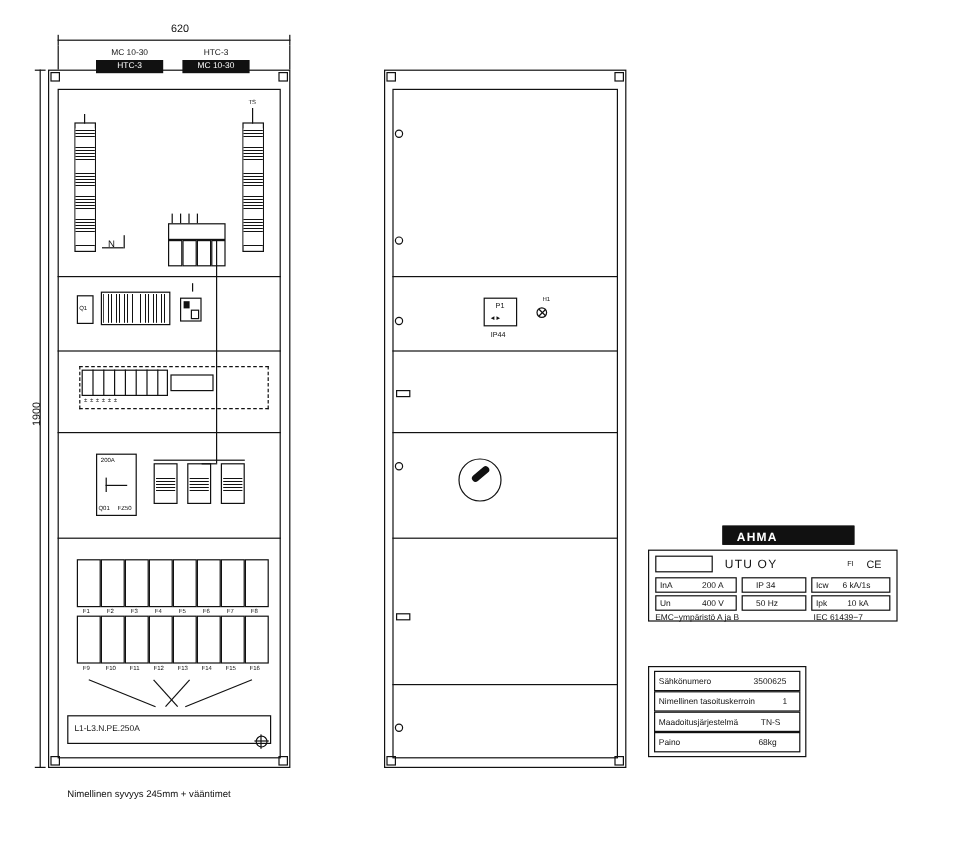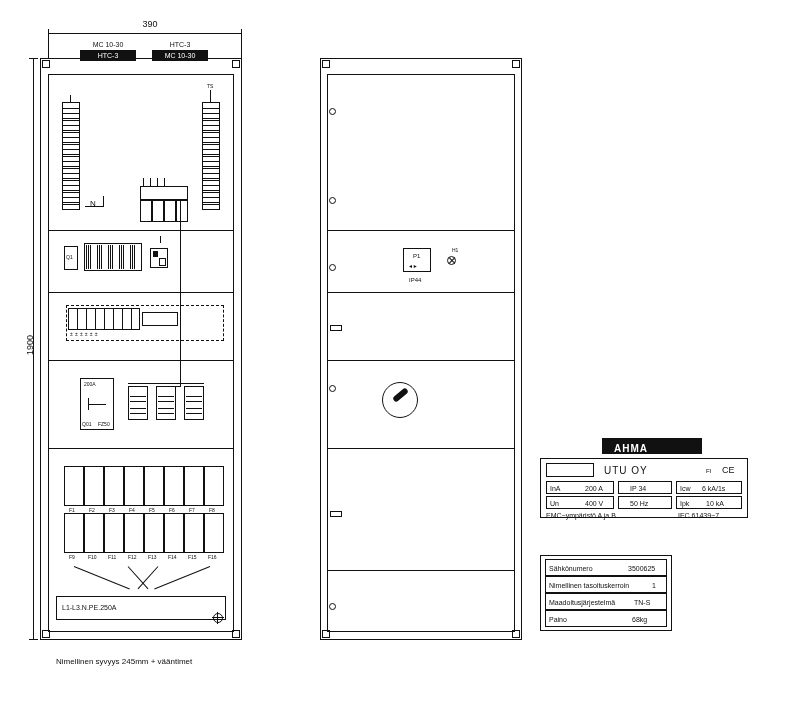--- a/index.html
+++ b/index.html
@@ -18,21 +18,21 @@
   .blk{background:#111;color:#fff;}
   .dash{position:absolute;border:1px dashed #111;box-sizing:border-box;}
   .dot{position:absolute;border-radius:50%;border:1px solid #111;box-sizing:border-box;}
   .fill{background:#111;}
 </style>
 </head>
 <body>
 
 <div>
 
-  <div class="t t9 center" style="left:130px;top:20px;width:40px;">390</div>
+  <div class="t t9 center" style="left:130px;top:20px;width:40px;">620</div>
   <div class="ln" style="left:48px;top:33px;width:194px;height:1px;"></div>
   <div class="ln" style="left:48px;top:29px;width:1px;height:9px;"></div>
   <div class="ln" style="left:241px;top:29px;width:1px;height:9px;"></div>
   <div class="ln" style="left:48px;top:38px;width:1px;height:20px;"></div>
   <div class="ln" style="left:241px;top:38px;width:1px;height:20px;"></div>
 
   <div class="t t9 vert" style="left:26px;top:355px;">1900</div>
   <div class="ln" style="left:33px;top:58px;width:1px;height:582px;"></div>
   <div class="ln" style="left:29px;top:58px;width:9px;height:1px;"></div>
   <div class="ln" style="left:29px;top:639px;width:9px;height:1px;"></div>
@@ -200,21 +200,21 @@
   <div class="dot" style="left:447px;top:256px;width:9px;height:9px;"></div>
   <div class="ln" style="left:448px;top:260px;width:8px;height:1px;transform:rotate(45deg);"></div>
   <div class="ln" style="left:448px;top:260px;width:8px;height:1px;transform:rotate(-45deg);"></div>
   <div class="t" style="left:452px;top:248px;font-size:5px;">H1</div>
 
   <div class="dot" style="left:382px;top:382px;width:36px;height:36px;"></div>
   <div class="ln" style="left:392px;top:392px;width:17px;height:6px;border-radius:3px;transform:rotate(-40deg);"></div>
 </div>
 
 <div>
-  <div class="box2 blk" style="left:602px;top:438px;width:100px;height:16px;border-color:#111;">
+  <div class="box2 blk" style="left:602px;top:438px;width:110px;height:16px;border-color:#111;">
     <div class="t t10" style="left:10px;top:4px;color:#fff;font-weight:bold;letter-spacing:1px;">AHMA</div>
   </div>
   <div class="box" style="left:540px;top:458px;width:208px;height:60px;"></div>
 
   <div class="box" style="left:546px;top:463px;width:48px;height:14px;"></div>
   <div class="t t10" style="left:604px;top:466px;letter-spacing:1px;">UTU OY</div>
   <div class="t" style="left:706px;top:468px;font-size:6px;">FI</div>
   <div class="t t9" style="left:722px;top:466px;">CE</div>
 
   <div class="box" style="left:546px;top:481px;width:68px;height:13px;"></div>

